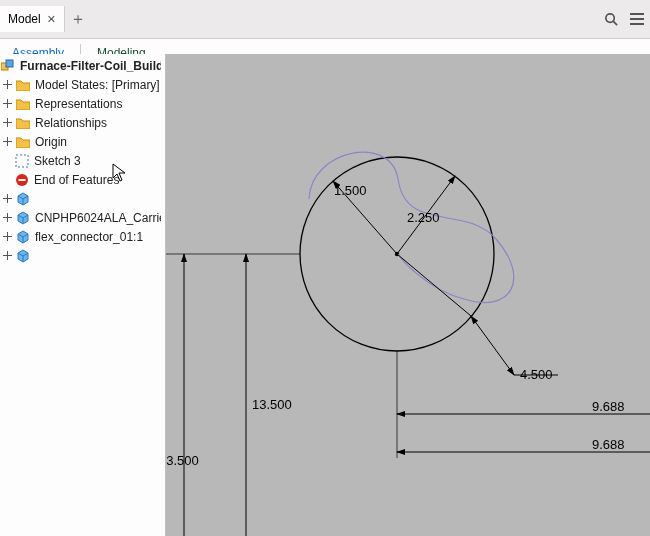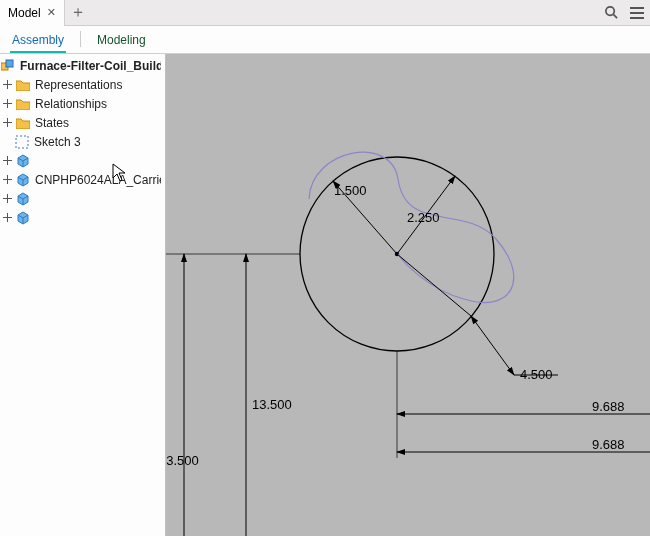--- a/index.html
+++ b/index.html
@@ -1,20 +1,20 @@
 <!DOCTYPE html>
 <html><head>
 <meta charset="utf-8">
 <style>
   * { box-sizing: border-box; margin: 0; padding: 0; font-family: 'Segoe UI', Arial, sans-serif; }
   html, body { width: 650px; height: 536px; overflow: hidden; }
   body { background: #b8b8b8; position: relative; }
 
   .topbar {
-    height: 26px; background: #eceaea; display: flex; align-items: center;
+    height: 39px; background: #eceaea; display: flex; align-items: center;
     border-bottom: 1px solid #cfcfcf;
   }
   .tab {
     height: 26px; display: flex; align-items: center; gap: 6px;
     padding: 0 8px; font-size: 12px; background: #fdfdfd;
     border-right: 1px solid #d0d0d0;
   }
   .tab-close { font-size: 11px; color: #555; cursor: pointer; }
   .tab-add {
     width: 26px; height: 26px; display: flex; align-items: center; justify-content: center;
@@ -103,77 +103,101 @@
     <div class="trow">
       <span class="ico">
         <svg width="14" height="14" viewBox="0 0 14 14">
             <rect x="0" y="4" width="7" height="7" fill="#f6c255" stroke="#b88100"></rect>
             <rect x="5" y="1" width="7" height="7" fill="#5aa6e6" stroke="#2a6aa8"></rect>
           </svg>
       </span>
       <span class="lbl bold">Furnace-Filter-Coil_Buildup</span>
     </div>
 
-
     <div class="trow">
       <span class="twist">
           <svg width="9" height="9">
             <line x1="0" y1="4.5" x2="9" y2="4.5" stroke="#555"></line>
             <line x1="4.5" y1="0" x2="4.5" y2="9" stroke="#555"></line>
           </svg>
         </span>
       <span class="ico">
           <svg width="14" height="12">
             <path d="M0 2 h5 l2 2 h7 v8 h-14 z" fill="#f3c14b" stroke="#c98f00"></path>
           </svg>
         </span>
-      <span class="lbl">Representations</span>
+      <span class="lbl">Model States: [Primary]</span>
     </div>
 
     <div class="trow">
       <span class="twist">
           <svg width="9" height="9">
             <line x1="0" y1="4.5" x2="9" y2="4.5" stroke="#555"></line>
             <line x1="4.5" y1="0" x2="4.5" y2="9" stroke="#555"></line>
           </svg>
         </span>
       <span class="ico">
           <svg width="14" height="12">
             <path d="M0 2 h5 l2 2 h7 v8 h-14 z" fill="#f3c14b" stroke="#c98f00"></path>
           </svg>
         </span>
-      <span class="lbl">Relationships</span>
+      <span class="lbl">Representations</span>
     </div>
 
     <div class="trow">
       <span class="twist">
           <svg width="9" height="9">
             <line x1="0" y1="4.5" x2="9" y2="4.5" stroke="#555"></line>
             <line x1="4.5" y1="0" x2="4.5" y2="9" stroke="#555"></line>
           </svg>
         </span>
       <span class="ico">
           <svg width="14" height="12">
             <path d="M0 2 h5 l2 2 h7 v8 h-14 z" fill="#f3c14b" stroke="#c98f00"></path>
           </svg>
         </span>
-      <span class="lbl">States</span>
+      <span class="lbl">Relationships</span>
+    </div>
+
+    <div class="trow">
+      <span class="twist">
+          <svg width="9" height="9">
+            <line x1="0" y1="4.5" x2="9" y2="4.5" stroke="#555"></line>
+            <line x1="4.5" y1="0" x2="4.5" y2="9" stroke="#555"></line>
+          </svg>
+        </span>
+      <span class="ico">
+          <svg width="14" height="12">
+            <path d="M0 2 h5 l2 2 h7 v8 h-14 z" fill="#f3c14b" stroke="#c98f00"></path>
+          </svg>
+        </span>
+      <span class="lbl">Origin</span>
     </div>
 
 
     <div class="trow">
       <span class="ind"></span>
       <span class="ico">
           <svg width="14" height="14">
             <rect x="1" y="1" width="12" height="12" fill="none" stroke="#3a77c4" stroke-dasharray="2 2"></rect>
           </svg>
         </span>
       <span class="lbl">Sketch 3</span>
     </div>
 
+    <div class="trow">
+      <span class="ind"></span>
+      <span class="ico">
+          <svg width="14" height="14">
+            <circle cx="7" cy="7" r="6" fill="#d8261c"></circle>
+            <rect x="3.5" y="6" width="7" height="2" fill="#fff"></rect>
+          </svg>
+        </span>
+      <span class="lbl">End of Features</span>
+    </div>
 
     <div class="trow">
       <span class="twist">
           <svg width="9" height="9">
             <line x1="0" y1="4.5" x2="9" y2="4.5" stroke="#555"></line>
             <line x1="4.5" y1="0" x2="4.5" y2="9" stroke="#555"></line>
           </svg>
         </span>
       <span class="ico">
           <svg width="14" height="14">
@@ -206,20 +230,21 @@
             <line x1="0" y1="4.5" x2="9" y2="4.5" stroke="#555"></line>
             <line x1="4.5" y1="0" x2="4.5" y2="9" stroke="#555"></line>
           </svg>
         </span>
       <span class="ico">
           <svg width="14" height="14">
             <path d="M2 4 L7 1 L12 4 L12 10 L7 13 L2 10 Z" fill="#6cb4ee" stroke="#2f7bbf"></path>
             <path d="M2 4 L7 7 L12 4 M7 7 L7 13" fill="none" stroke="#2f7bbf"></path>
           </svg>
         </span>
+      <span class="lbl">flex_connector_01:1</span>
     </div>
 
     <div class="trow">
       <span class="twist">
           <svg width="9" height="9">
             <line x1="0" y1="4.5" x2="9" y2="4.5" stroke="#555"></line>
             <line x1="4.5" y1="0" x2="4.5" y2="9" stroke="#555"></line>
           </svg>
         </span>
       <span class="ico">

